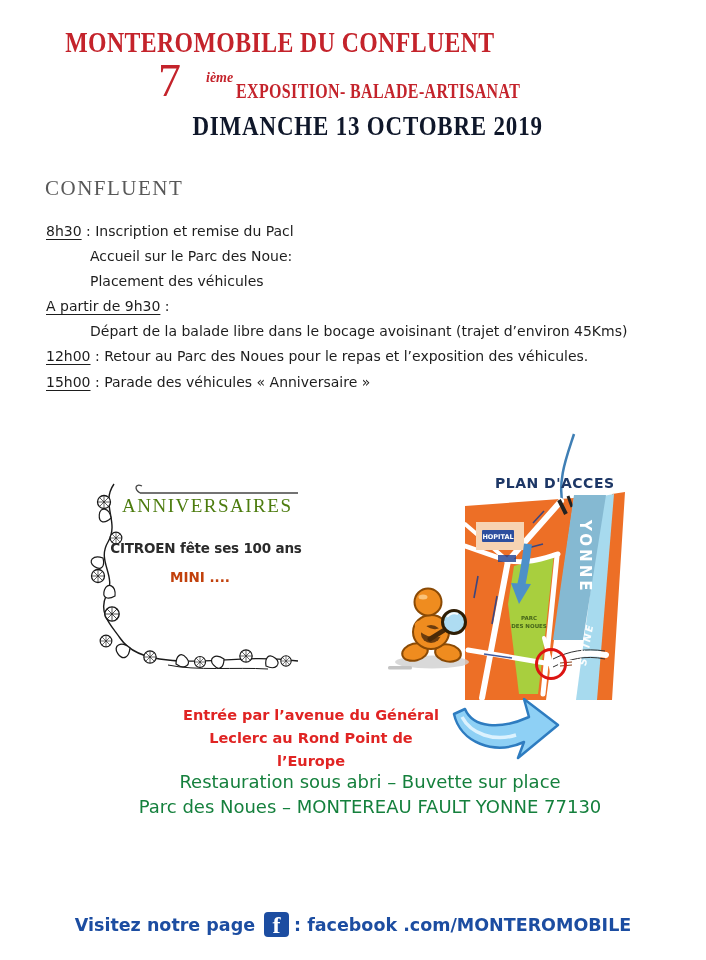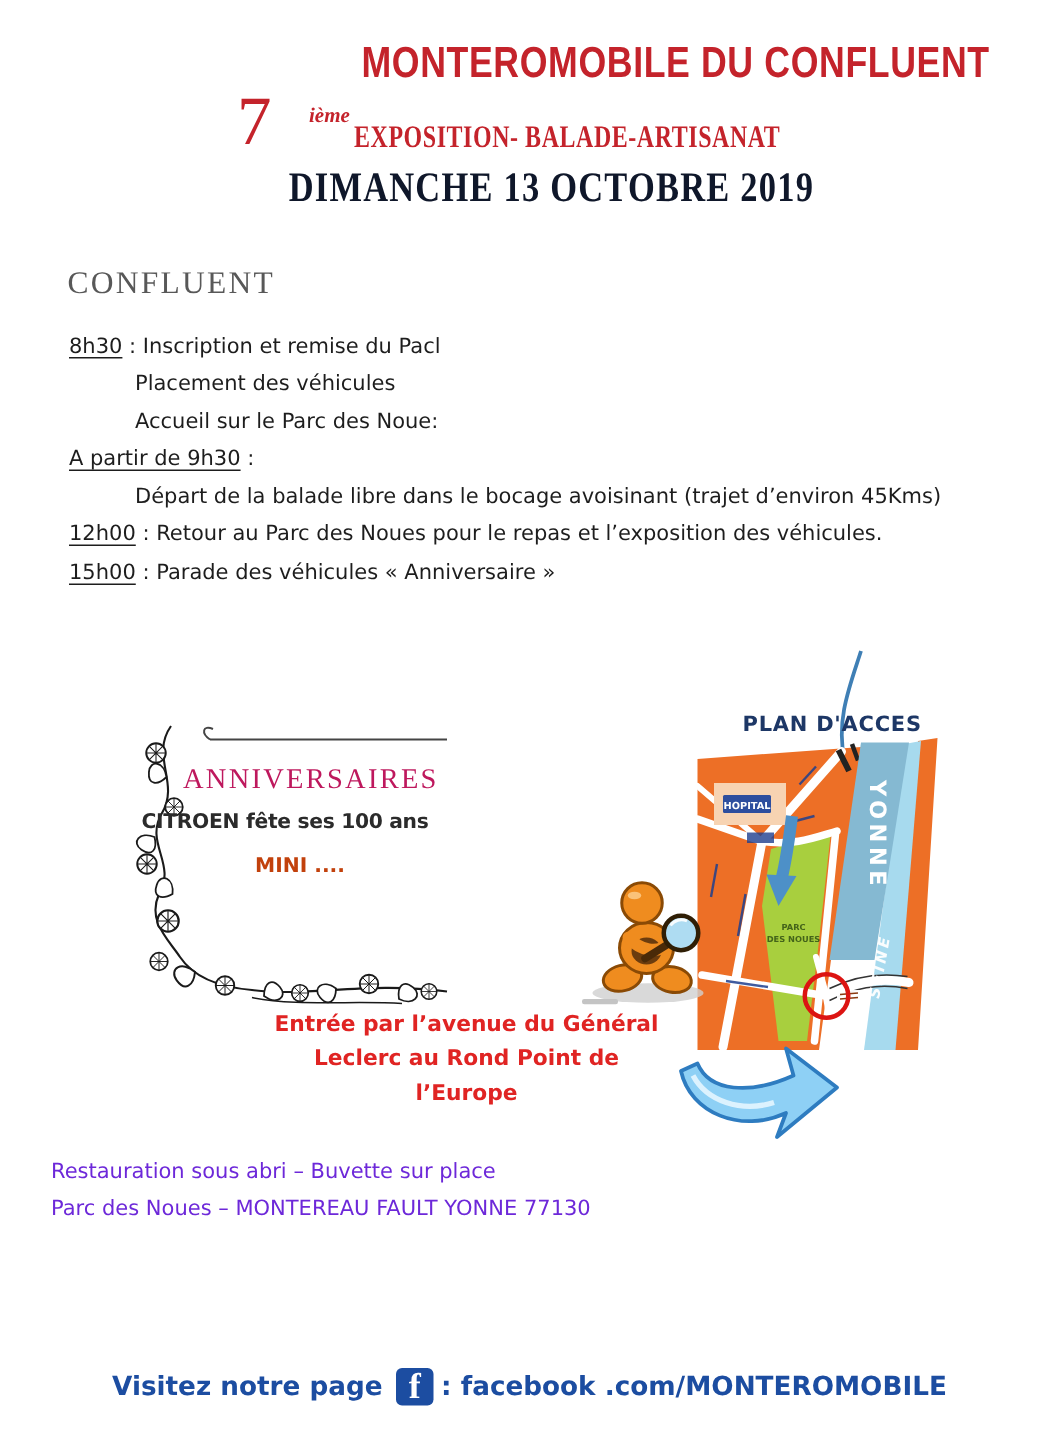--- a/index.html
+++ b/index.html
@@ -1,55 +1,55 @@
 <!DOCTYPE html>
 <html><head>
 <meta charset="utf-8">
 <style>
   html,body{margin:0;padding:0;background:#e9e9e9;}
   .page{position:relative;width:706px;height:960px;margin:0 auto;background:#fff;overflow:hidden;
         font-family:"DejaVu Sans",sans-serif;color:#222;}
   .abs{position:absolute;}
 
   
-  .title-row{left:34px;right:0;top:26px;text-align:right;color:#c4232b;
-             font-family:Liberation Sans, sans-serif;font-weight:bold;}
+  .title-row{left:18px;right:0;top:26px;text-align:left;color:#c4232b;
+             font-family:Liberation Serif, serif;font-weight:bold;}
   .title-inner{display:inline-block;font-size:29px;transform:scaleX(.82);transform-origin:50% 50%;letter-spacing:.5px;}
   .seven{left:158px;top:58px;font-family:"Liberation Serif",serif;color:#c4232b;font-size:46px;line-height:1;}
   .ieme{left:206px;top:70px;font-family:"Liberation Serif",serif;color:#c4232b;font-size:14px;font-style:italic;font-weight:bold;}
   .subtitle{left:236px;top:79px;font-family:"Liberation Serif",serif;color:#c4232b;font-weight:bold;font-size:21px;
             transform:scaleX(.76);transform-origin:0 50%;white-space:nowrap;letter-spacing:.5px;}
   .date-row{left:30px;right:0;top:110px;text-align:center;color:#0f172a;
             font-family:"Liberation Serif",serif;font-weight:bold;}
   .date-inner{display:inline-block;font-size:28px;transform:scaleX(.82);transform-origin:50% 50%;letter-spacing:1px;}
 
   
   .prog-heading{left:45px;top:176px;font-family:"Liberation Serif",serif;font-size:21px;color:#585858;letter-spacing:1.5px;}
   .sched{left:46px;top:219px;width:645px;font-size:14px;color:#1d1d1d;line-height:25.1px;white-space:nowrap;}
   .sched .indent{padding-left:44px;}
   .sched .t{text-decoration:underline;text-underline-offset:3px;}
 
   
   .anniv{left:84px;top:478px;width:232px;height:196px;}
-  .anniv-heading{left:38px;top:31px;font-family:"Liberation Serif",serif;font-size:19px;color:#be185d;letter-spacing:1.5px;white-space:nowrap;}
-  .anniv-l1{left:0;top:62px;width:212px;text-align:center;font-weight:bold;font-size:13.5px;color:#2b2b2b;letter-spacing:-.2px;}
+  .anniv-heading{left:38px;top:17px;font-family:"Liberation Serif",serif;font-size:19px;color:#4d7c0f;letter-spacing:1.5px;white-space:nowrap;}
+  .anniv-l1{left:16px;top:62px;width:212px;text-align:center;font-weight:bold;font-size:13.5px;color:#2b2b2b;letter-spacing:-.2px;}
   .anniv-l2{left:10px;top:91px;width:212px;text-align:center;font-weight:bold;font-size:13.5px;color:#c2410c;}
 
   
   .mapblock{left:440px;top:428px;width:220px;height:340px;}
   .map-title{left:55px;top:26px;font-weight:bold;font-size:14px;color:#1d3766;letter-spacing:.5px;white-space:nowrap;margin-top:21px;}
 
   
   .mascot{left:386px;top:576px;width:104px;height:98px;}
 
   
-  .entrance{left:178px;top:672px;width:266px;text-align:center;color:#e02423;font-weight:bold;font-size:14.5px;line-height:23px;}
-
-  
-  .venue{left:34px;right:0;top:769px;font-size:14px;color:#6d28d9;line-height:25px;}
+  .entrance{left:178px;top:704px;width:266px;text-align:center;color:#e02423;font-weight:bold;font-size:14.5px;line-height:23px;}
+
+  
+  .venue{left:34px;right:0;top:769px;text-align:center;font-size:18px;color:#15803d;line-height:25px;}
 
   
   .social{left:0;right:0;top:912px;display:flex;align-items:center;justify-content:center;
           color:#1c4da1;font-weight:bold;font-size:17.5px;}
   .fb-icon{display:inline-flex;align-items:flex-end;justify-content:center;width:25px;height:25px;margin:0 5px 0 9px;
            background:#1c4da1;border-radius:4px;color:#fff;font-family:"Liberation Serif",serif;
            font-size:24px;line-height:23px;font-weight:bold;overflow:hidden;}
 </style>
 </head>
 <body>
@@ -62,22 +62,22 @@
   <div class="abs seven">7</div>
   <div class="abs ieme">ième</div>
   <div class="abs subtitle">EXPOSITION- BALADE-ARTISANAT</div>
   <div class="abs date-row">
     <span class="date-inner">DIMANCHE 13 OCTOBRE 2019</span>
   </div>
 
   <div class="abs prog-heading">CONFLUENT</div>
   <div class="abs sched">
     <div><span class="t">8h30</span><span> : Inscription et remise du Pacl</span></div>
+    <div class="indent"><span>Accueil sur le Parc des Noue:</span></div>
     <div class="indent"><span>Placement des véhicules</span></div>
-    <div class="indent"><span>Accueil sur le Parc des Noue:</span></div>
     <div><span class="t">A partir de 9h30</span><span> :</span></div>
     <div class="indent"><span>Départ de la balade libre dans le bocage avoisinant (trajet d’environ 45Kms)</span></div>
     <div><span class="t">12h00</span><span> : Retour au Parc des Noues pour le repas et l’exposition des véhicules.</span></div>
     <div><span class="t">15h00</span><span> : Parade des véhicules « Anniversaire »</span></div>
   </div>
 
   <div class="abs anniv">
     <svg class="abs" style="left:0;top:0" width="232" height="196" viewBox="0 0 232 196">
       <defs>
         <g id="mg">

